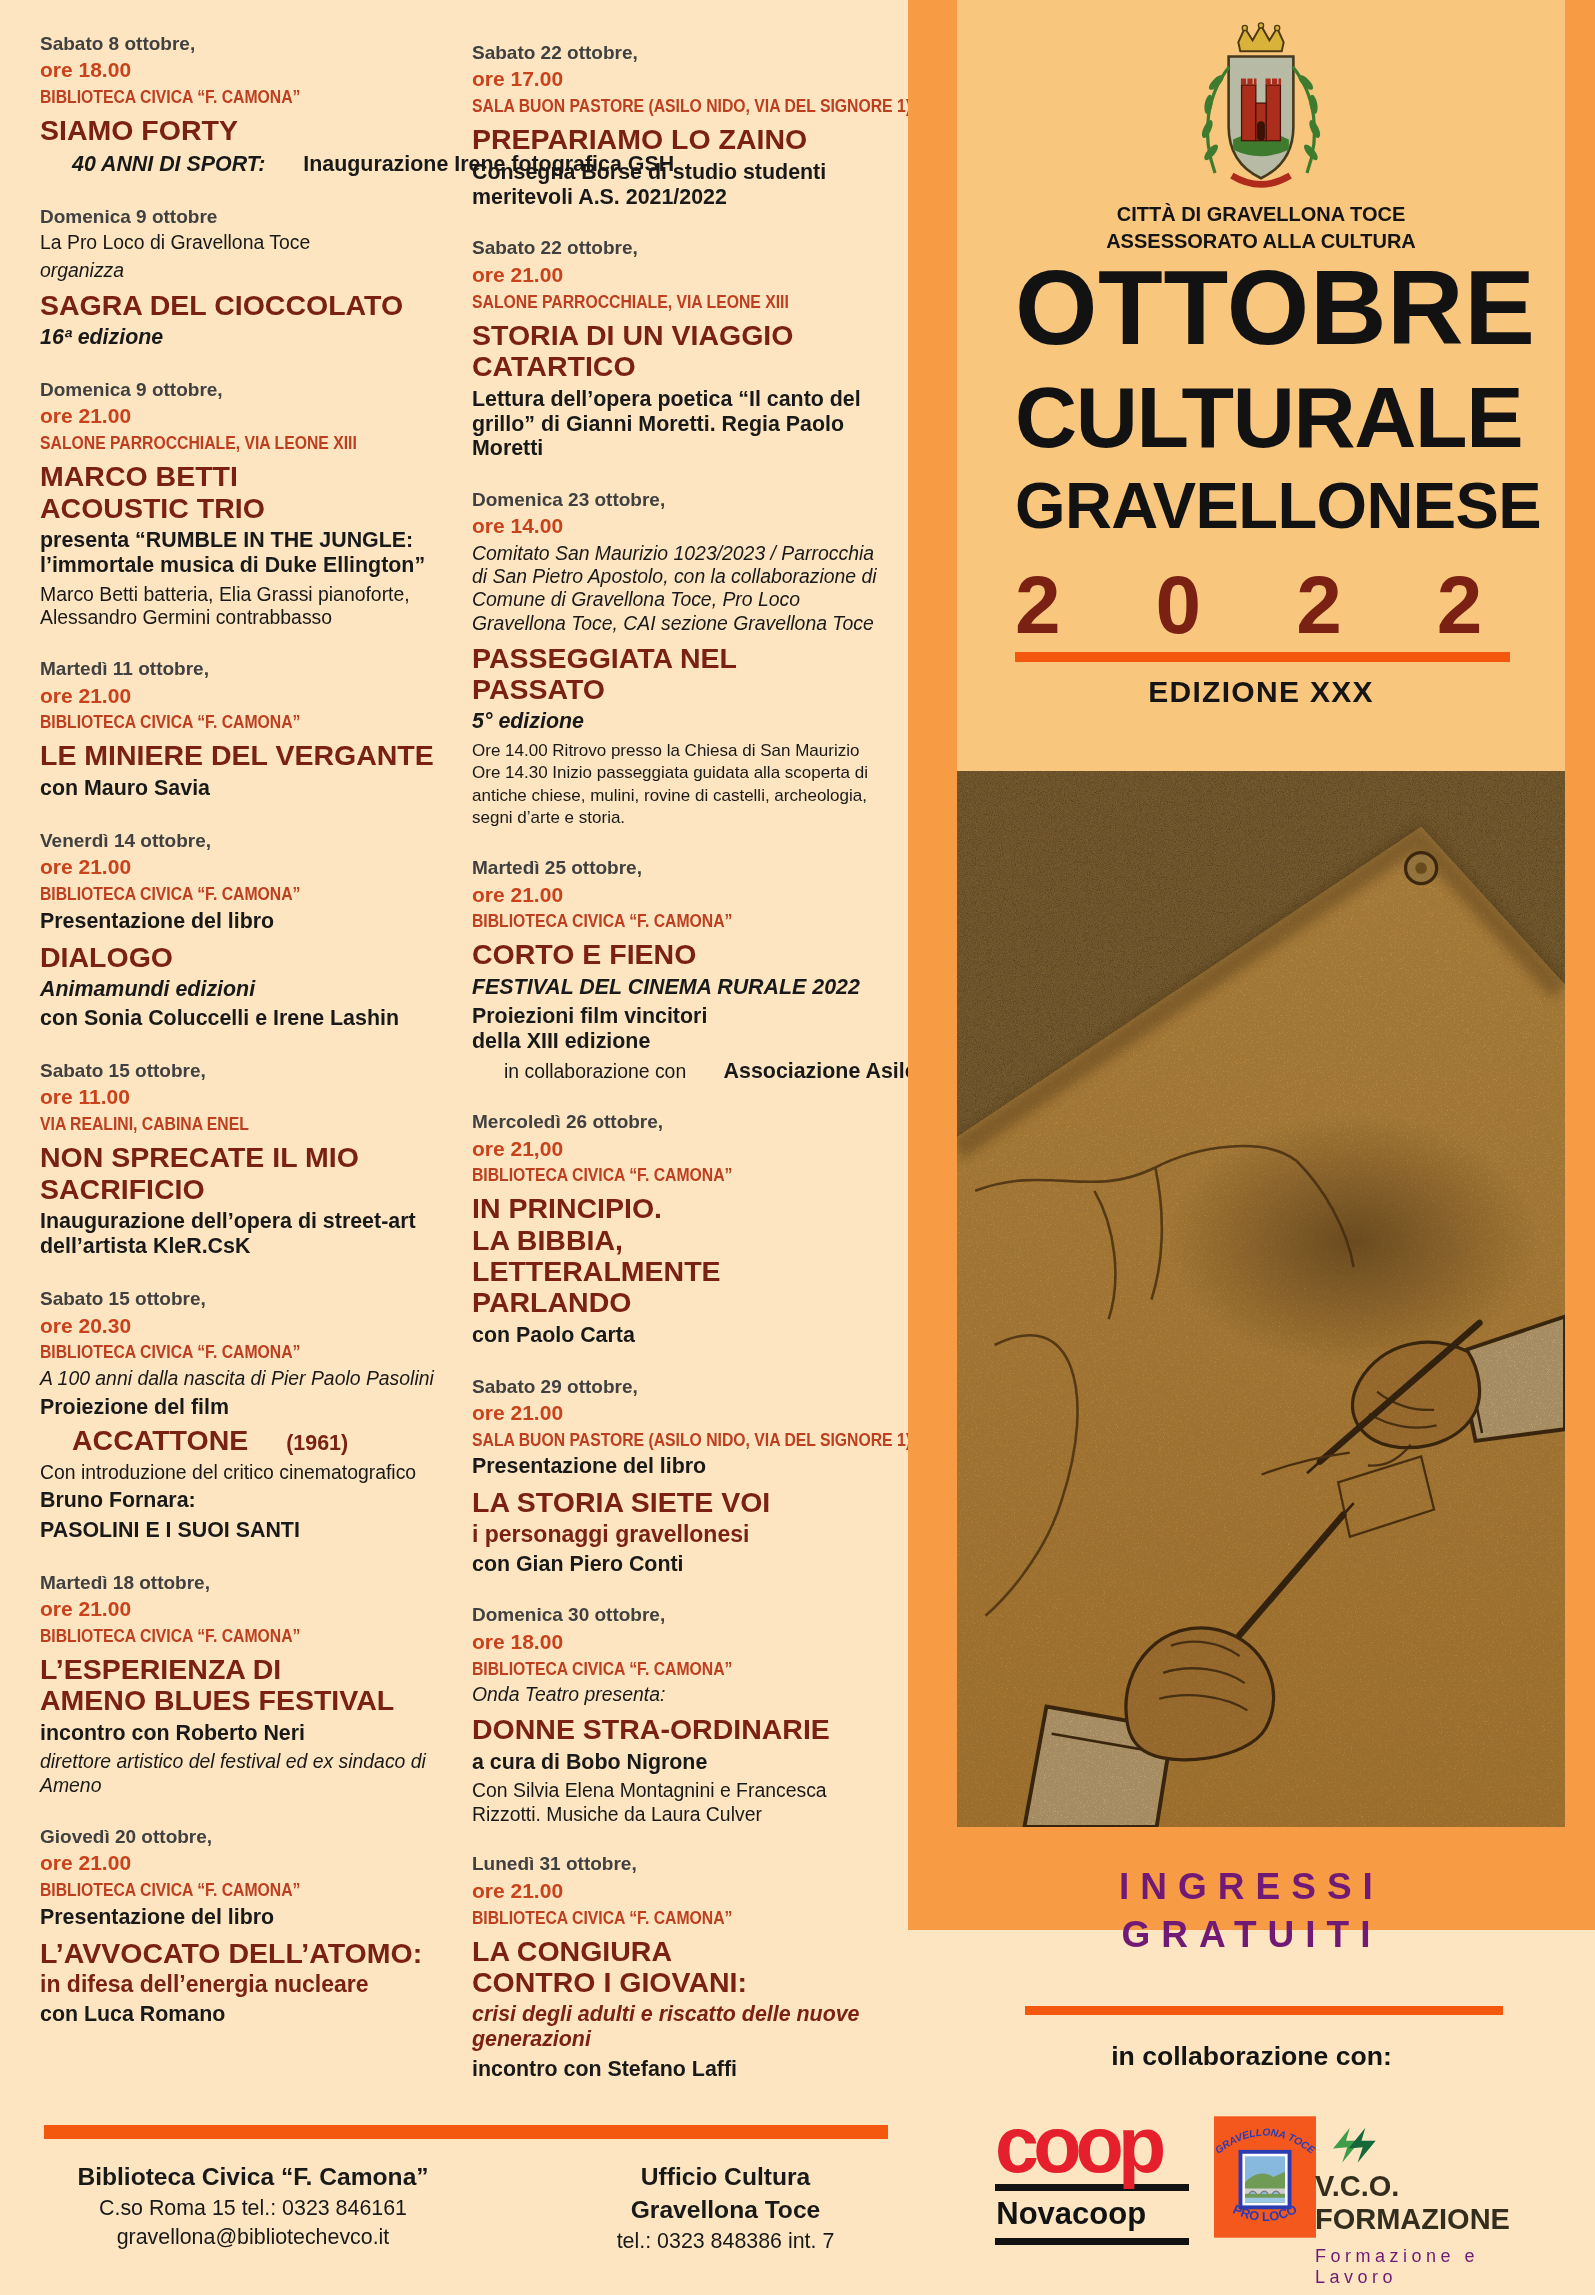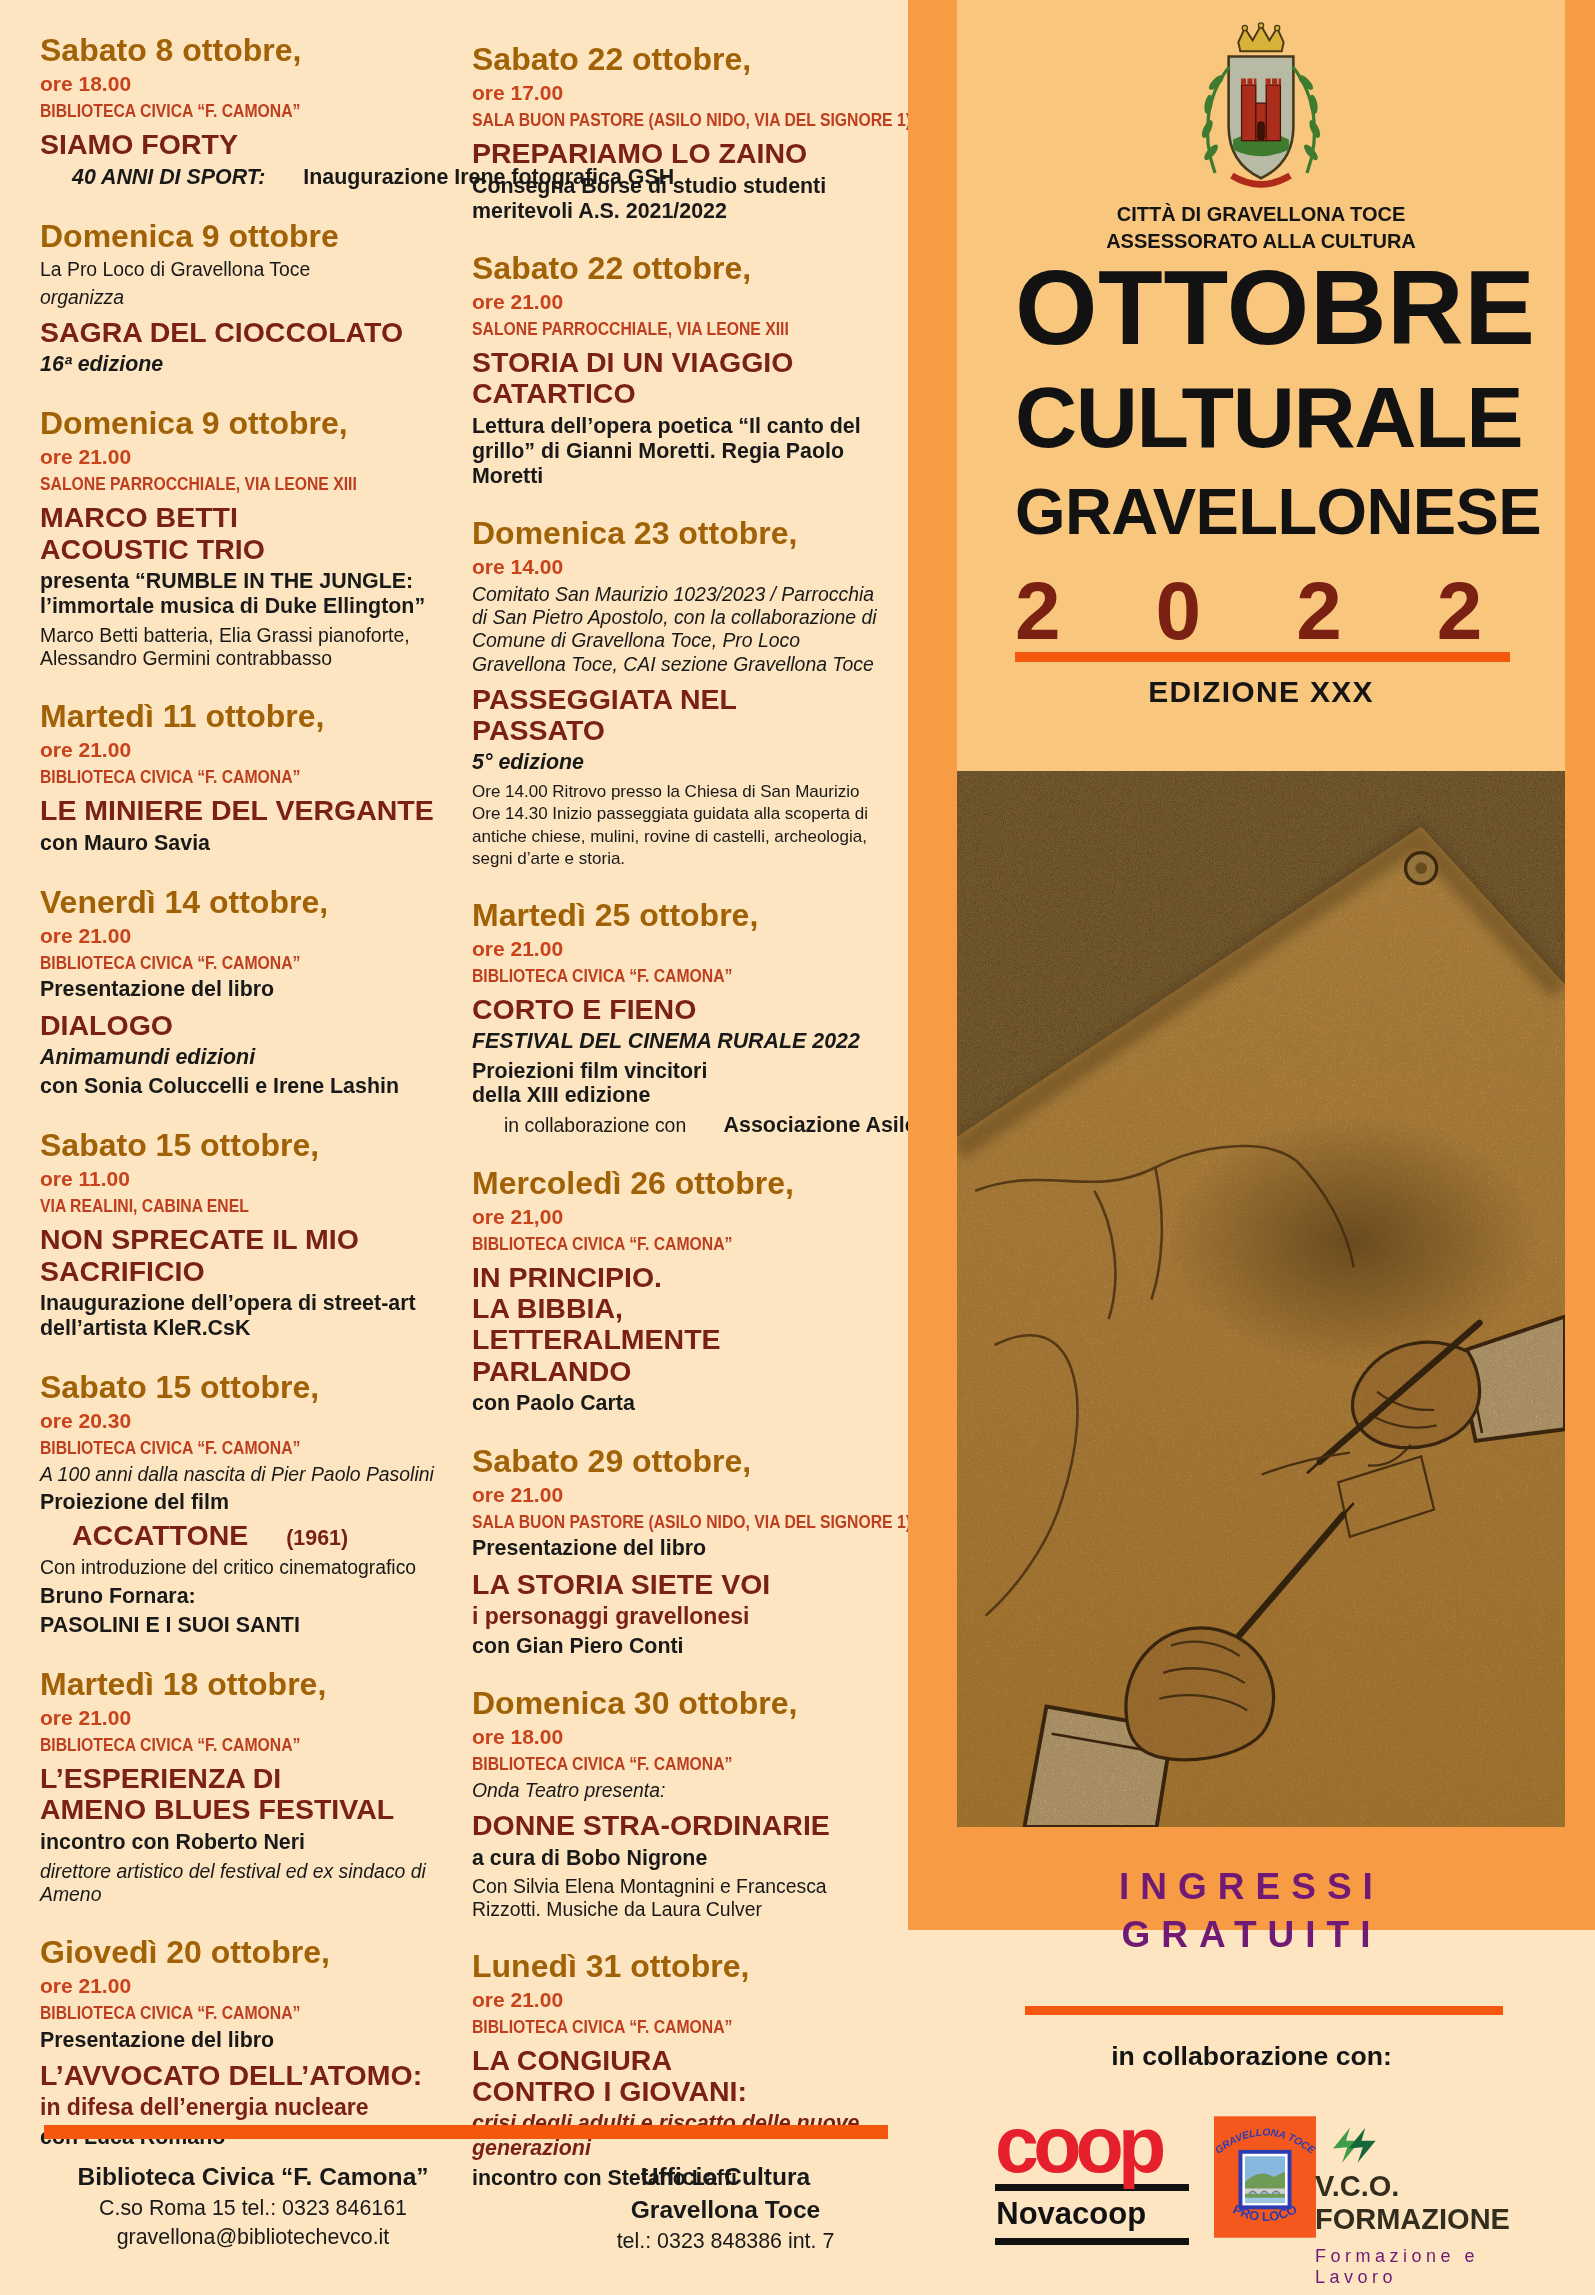--- a/index.html
+++ b/index.html
@@ -6,21 +6,21 @@
   .poster{position:relative;width:1596px;height:2295px;background:#fce5c0;
           font-family:"Liberation Sans",sans-serif;color:#191919;overflow:hidden;}
 
   
   .events{position:absolute;display:flex;flex-direction:column;}
   #col-left{left:40px;top:34px;width:403px;gap:30px;}
   #col-mid{left:472px;top:43px;width:415px;gap:28.5px;}
   .event{display:block;}
   .ln{margin:0;padding:0;}
   .event .ln:first-child{margin-top:0;}
-  .s-date{font-size:32px;font-weight:800;color:#a16207;line-height:1.05;white-space:pre;}
+  .s-date{font-size:19px;font-weight:800;color:#404040;line-height:1.05;white-space:pre;}
   .s-time{font-size:21px;font-weight:700;color:#c8431c;line-height:1.1;margin-top:4.5px;}
   .s-venue{font-size:17.5px;font-weight:700;color:#bd3f20;line-height:1.15;margin-top:5.8px;
            white-space:pre;transform:scaleX(.9);transform-origin:0 50%;width:max-content;}
   .s-title{font-size:28.5px;font-weight:800;color:#7a2113;line-height:1.1;margin-top:7.8px;
            white-space:pre;width:max-content;}
   .s-titleS{font-size:21.4px;font-weight:800;color:#7a2113;}
   .s-title2{font-size:23px;font-weight:800;color:#7a2113;line-height:1.12;margin-top:3.2px;}
   .s-ti2{font-size:21.4px;font-weight:700;font-style:italic;color:#7a2113;line-height:1.18;margin-top:3.2px;}
   .s-b{font-size:21.4px;font-weight:700;line-height:1.16;margin-top:4.5px;}
   .s-m{font-size:21.4px;font-weight:600;line-height:1.16;margin-top:4.5px;}
@@ -40,21 +40,21 @@
 
   
   .sidebar{position:absolute;left:908px;top:0;width:687px;height:1930px;background:#f79b45;}
   .panel{position:absolute;left:49px;top:0;width:608px;height:771px;background:#f9c67e;}
   .crest{position:absolute;left:236px;top:22px;width:136px;height:170px;}
   .muni{position:absolute;left:0;top:201px;width:608px;text-align:center;
         font-size:20px;font-weight:600;line-height:1.35;color:#141414;}
   .tblock{position:absolute;left:58px;top:257px;color:#121212;}
   .t1{font-size:106px;font-weight:900;line-height:.96;letter-spacing:0.6px;}
   .t2{font-size:86px;font-weight:700;line-height:1;margin-top:15.5px;letter-spacing:-1.3px;}
-  .t3{font-size:65px;font-weight:700;line-height:1;margin-top:19px;letter-spacing:-0.6px;}
+  .t3{font-size:65px;font-weight:700;line-height:1;margin-top:13px;letter-spacing:-0.6px;}
   .t4{font-size:82px;font-weight:800;line-height:1;margin-top:26px;color:#7a2113;
       letter-spacing:95px;white-space:pre;}
   .trule{position:absolute;left:58px;top:652px;width:495px;height:9.7px;background:#f4570e;}
   .edition{position:absolute;left:0;top:675px;width:608px;text-align:center;
            font-size:30px;font-weight:700;letter-spacing:1.3px;color:#151515;}
   .artwork{position:absolute;left:49px;top:771px;width:608px;height:1056px;}
   .artwork svg{display:block;width:100%;height:100%;}
   .ingressi{position:absolute;left:0;top:1863px;width:100%;text-align:center;
             font-size:37px;font-weight:800;letter-spacing:11px;line-height:1.3;color:#701a75;}
   .srule{position:absolute;left:117px;top:2006px;width:478px;height:9px;background:#f4570e;}

